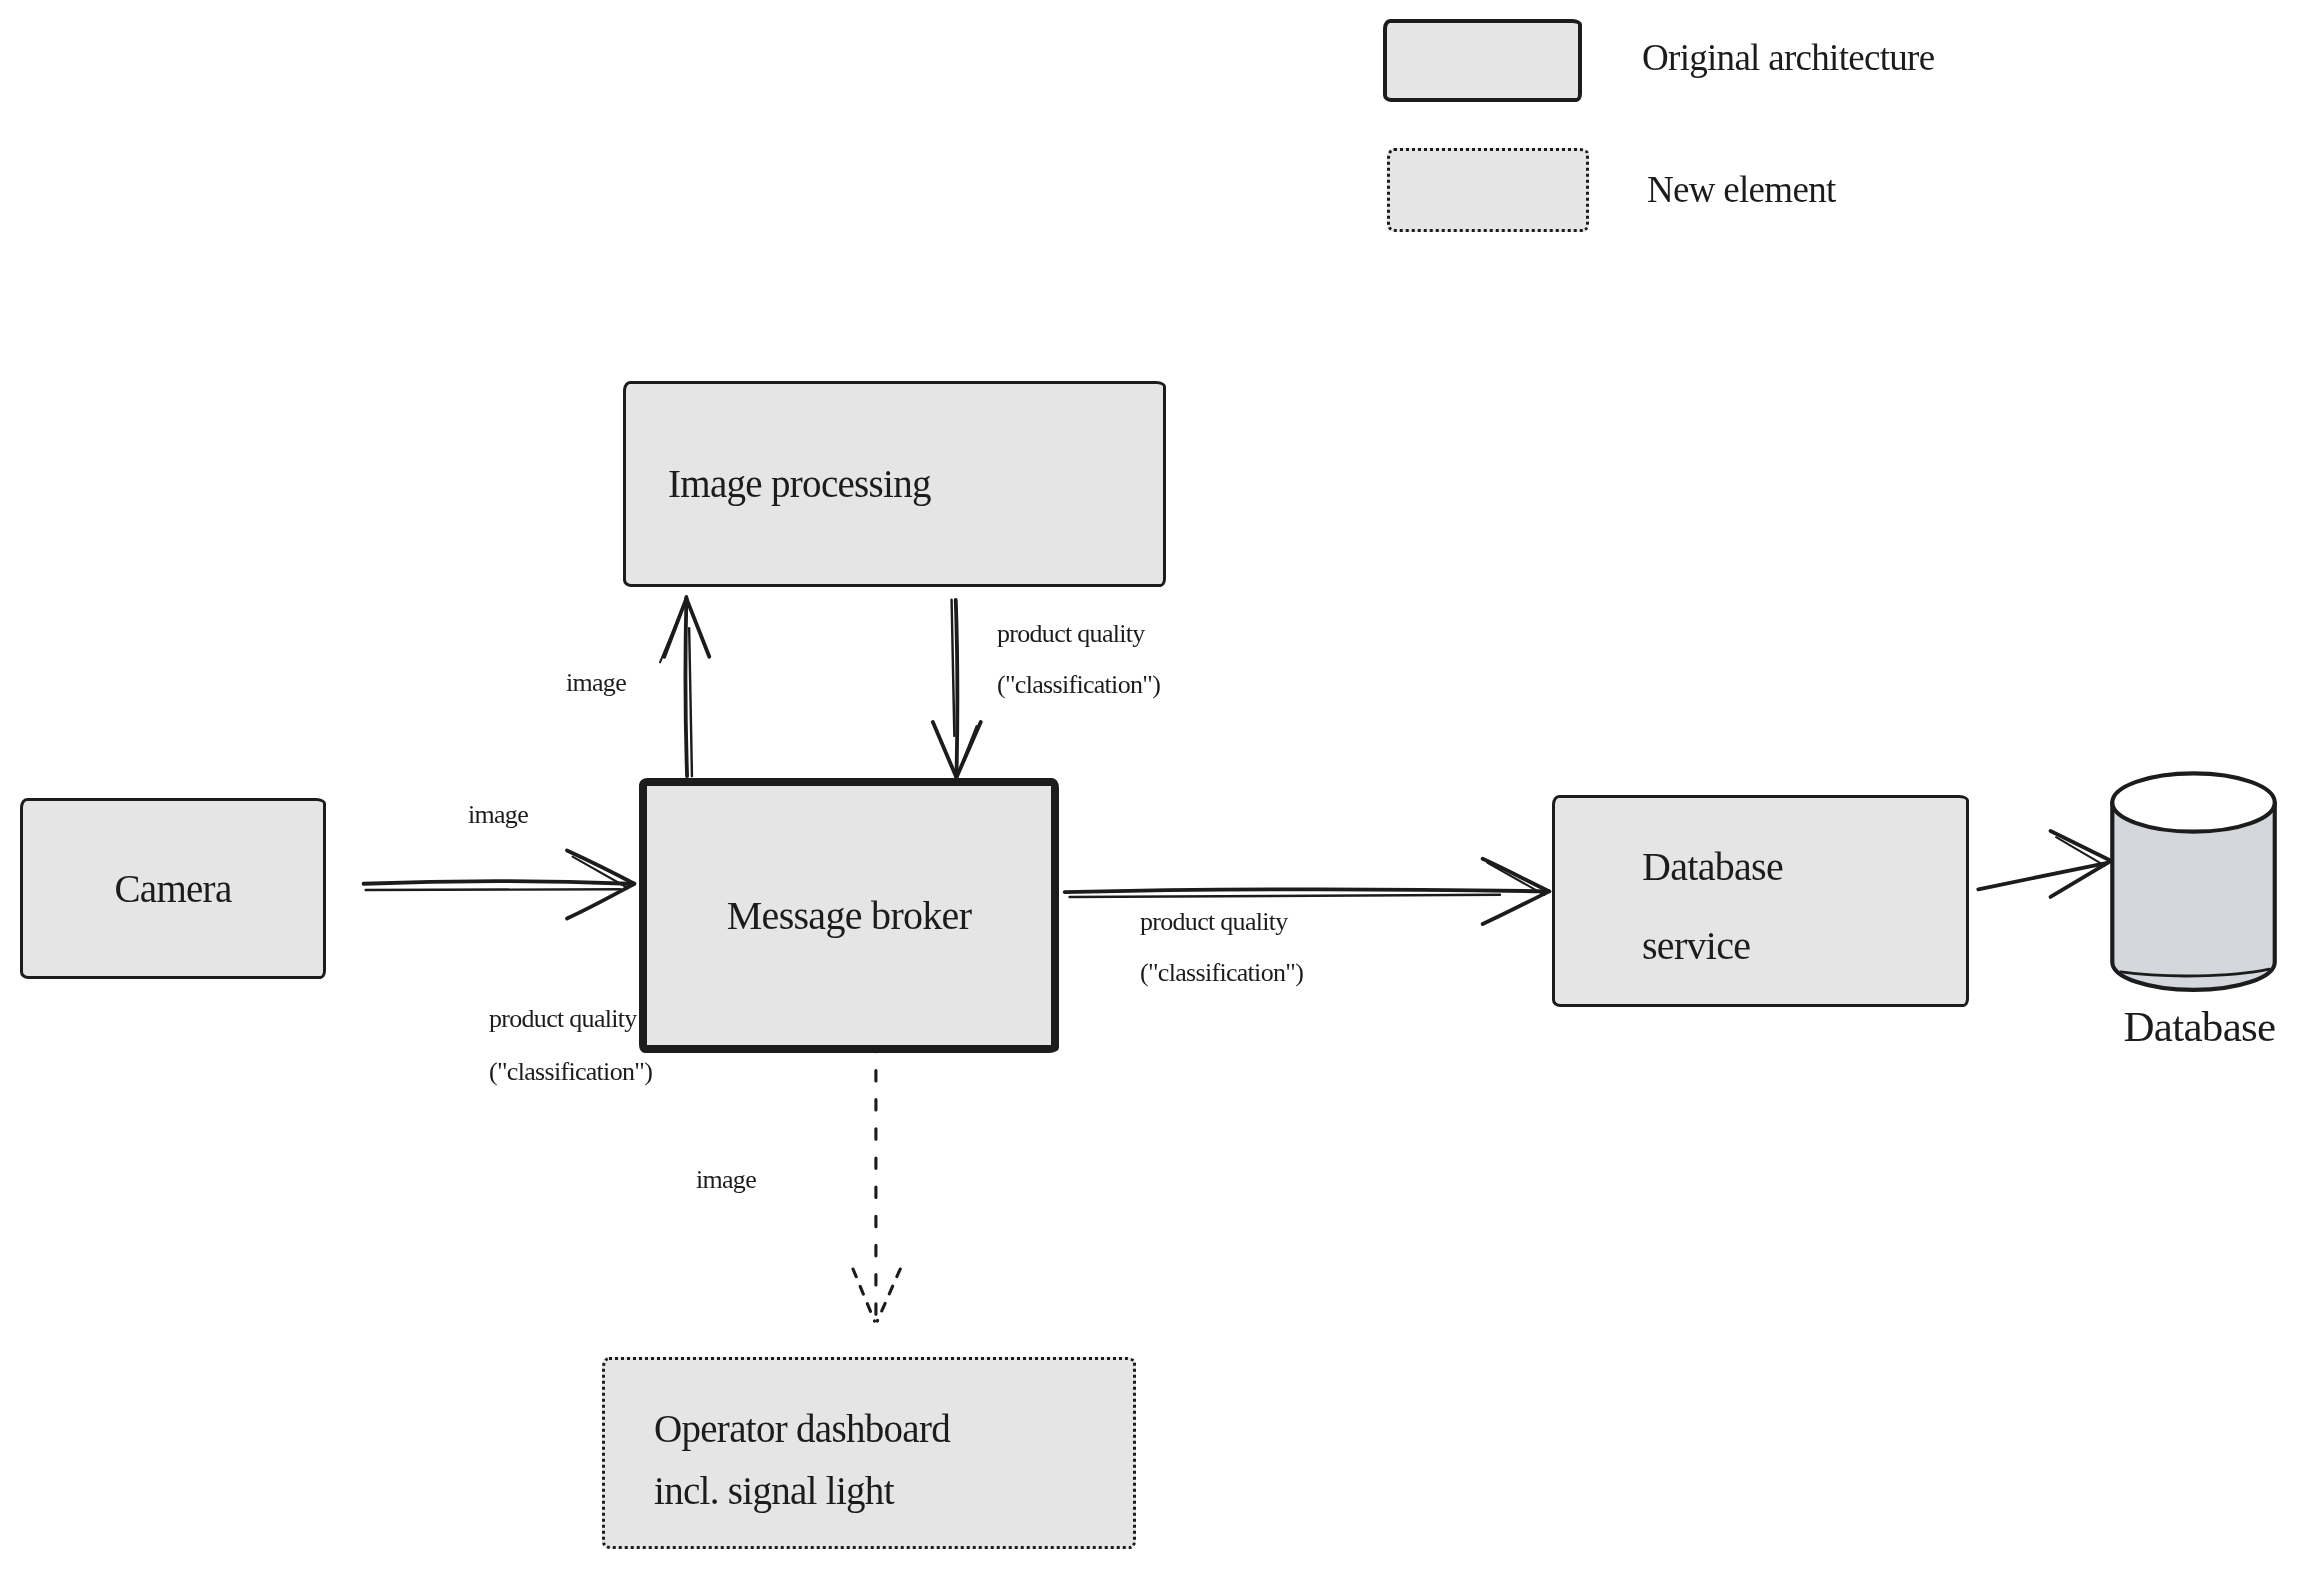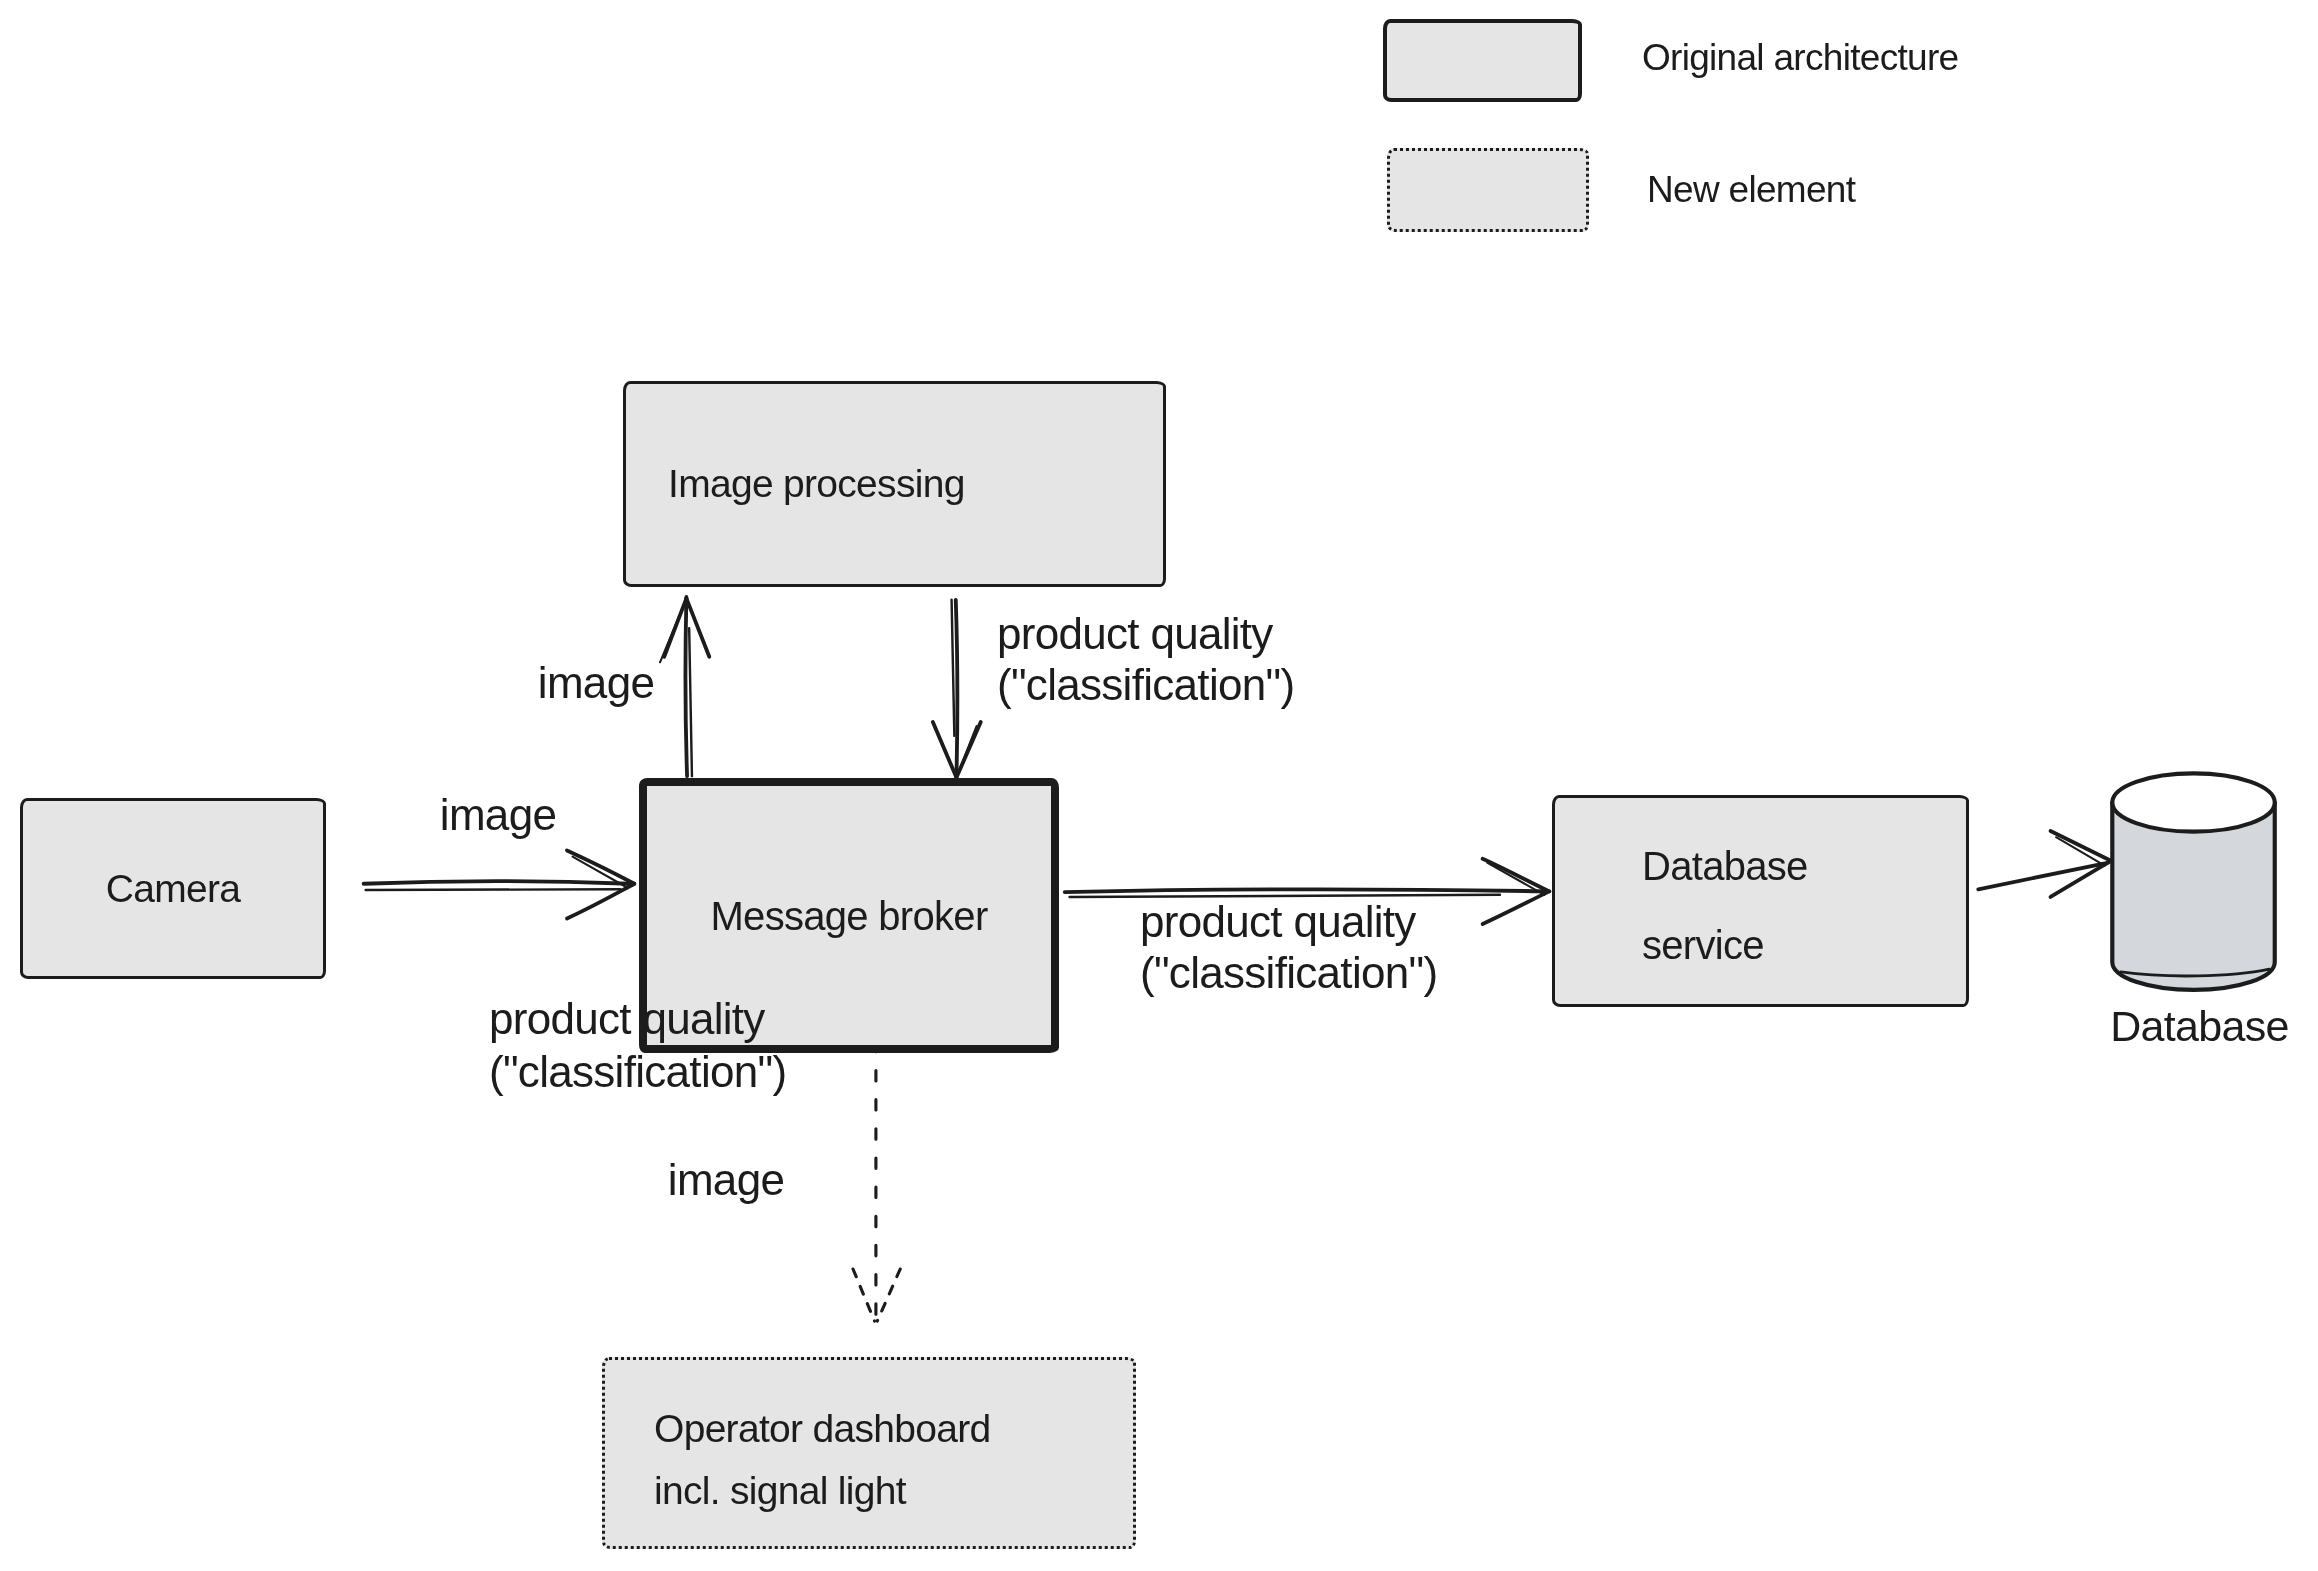--- a/index.html
+++ b/index.html
@@ -2,21 +2,21 @@
 <html style="font-size:11px"><head>
 <meta charset="utf-8">
 <style>
   :root { --ink: #1c1c1c; }
   html, body { margin: 0; padding: 0; background: #ffffff; }
   .canvas {
     position: relative;
     width: 2319px;
     height: 1571px;
     background: #ffffff;
-    font-family: Liberation Sans, sans-serif;
+    font-family: Liberation Serif, serif;
     color: var(--ink);
     overflow: hidden;
   }
   .layer { position: absolute; left: 0; top: 0; width: 2319px; height: 1571px; }
   .layer path, .layer ellipse { stroke: var(--ink); stroke-linecap: round; stroke-linejoin: round; }
 
   .box {
     position: absolute;
     background: #e5e5e5;
     border: 3.5px solid var(--ink);
@@ -44,21 +44,21 @@
   .dbsvc-box .ln { font-size: 40px; line-height: 79px; }
   .operator-box { left: 602px; top: 1357px; width: 534px; height: 192px; border-style: dotted;
                   padding-left: 49px; padding-top: 14px; }
   .operator-box .ln { line-height: 62px; }
 
   .legend-solid  { left: 1383px; top: 19px;  width: 199px; height: 83px; border-width: 4.2px; }
   .legend-dotted { left: 1387px; top: 148px; width: 202px; height: 84px; border-style: dotted; }
 
   .lbl {
     position: absolute;
-    font-size: 44px;
+    font-size: 26px;
     letter-spacing: -0.7px;
     line-height: 51px;
     white-space: nowrap;
     color: var(--ink);
   }
   .lbl.center { text-align: center; }
 
   .legend-lbl-original { left: 1642px; top: 33px;  font-size: 37px; line-height: 49px; }
   .legend-lbl-new      { left: 1647px; top: 165px; font-size: 37px; line-height: 49px; }
 

